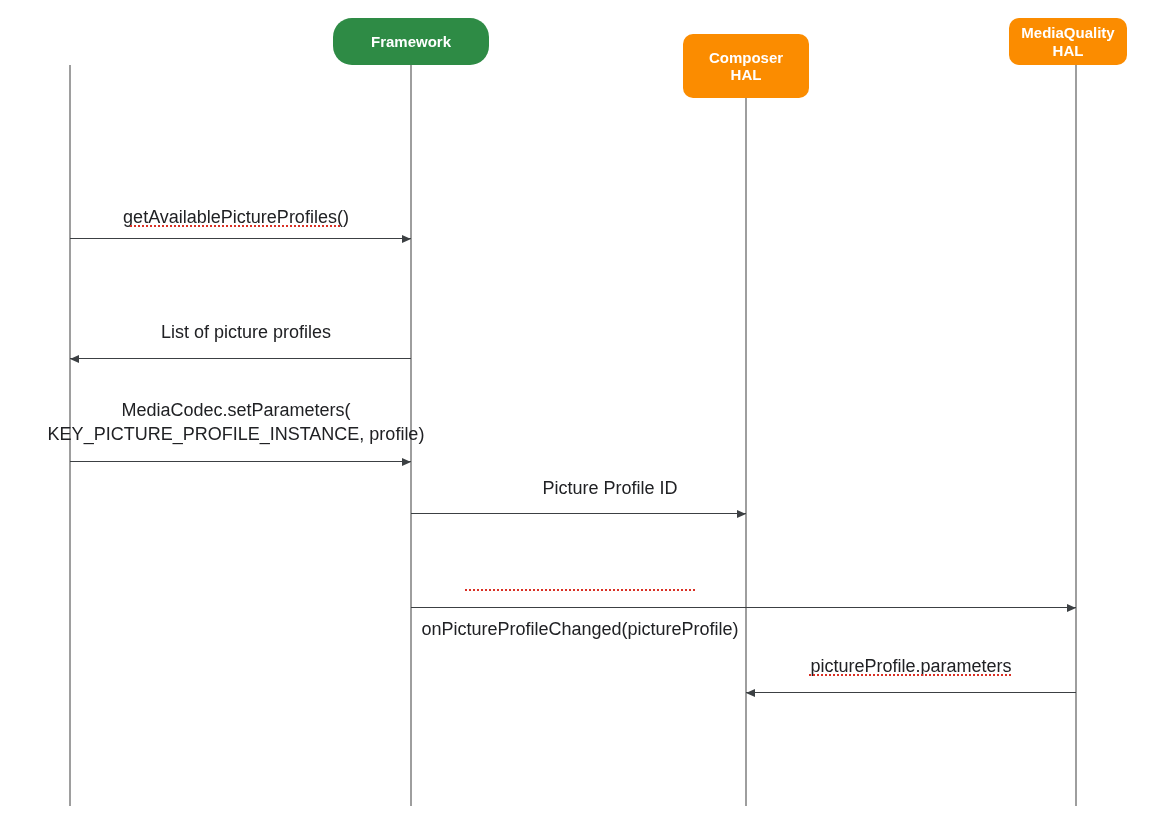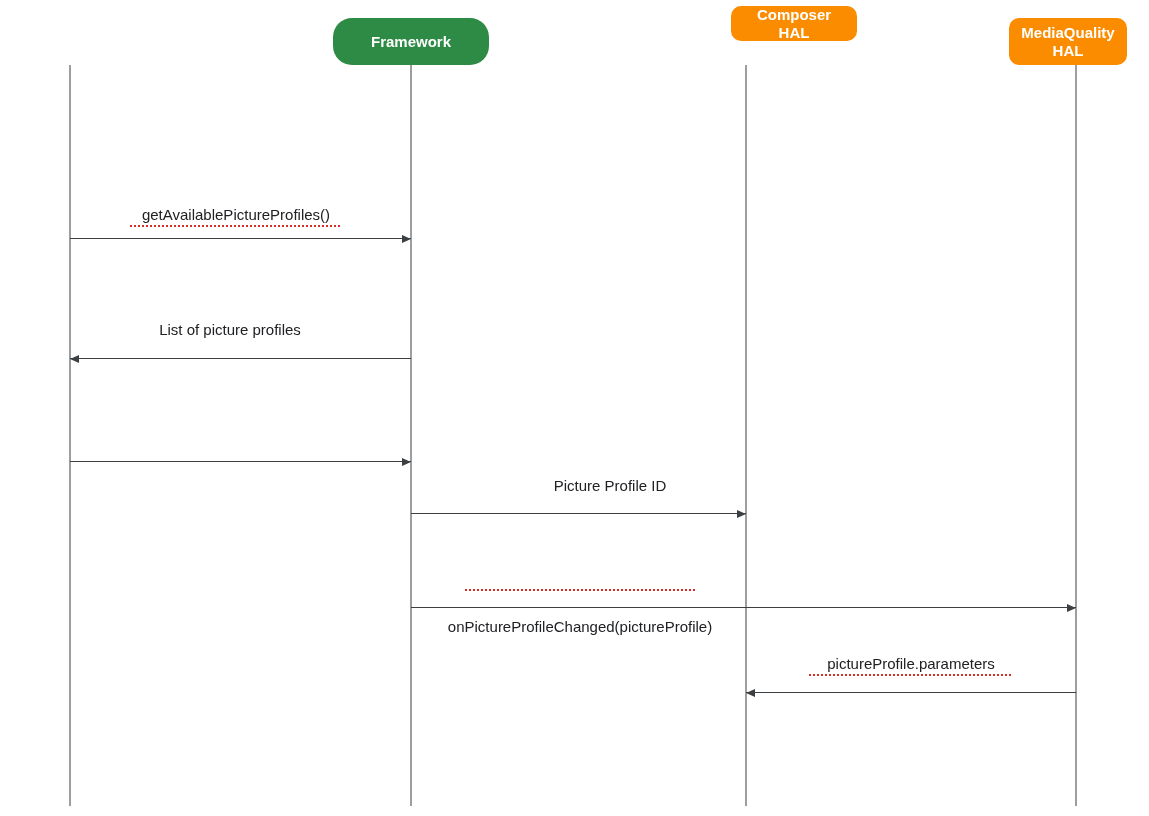--- a/index.html
+++ b/index.html
@@ -32,21 +32,21 @@
     padding: 4px 8px;
     white-space: pre-line;
   }
   .lifeline {
     position: absolute;
     width: 2px;
     background: #9e9e9e;
   }
   .msg-label {
     position: absolute;
-    font-size: 15px;
+    font-size: 18px;
     color: #202124;
     text-align: center;
     line-height: 1.35;
     white-space: pre-line;
     transform: translateX(-50%);
   }
   .arrow-line {
     position: absolute;
     height: 1px;
     background: #3c4043;
@@ -77,32 +77,34 @@
     <div class="lifeline" style="left: 69px; top: 65px; height: 741px;"></div>
     <div class="lifeline" style="left: 410px; top: 65px; height: 741px;"></div>
     <div class="lifeline" style="left: 745px; top: 65px; height: 741px;"></div>
     <div class="lifeline" style="left: 1075px; top: 65px; height: 741px;"></div>
     <div class="arrow-line" style="left: 70px; top: 238px; width: 341px;"></div>
     <div class="arrow-head right" style="top: 234.5px; left: 402px;"></div>
     <div class="msg-label" style="left: 236px; top: 205px;">getAvailablePictureProfiles()</div>
     <div class="spell" style="left: 130.29px; top: 225px; width: 211.42px;"></div>
     <div class="arrow-line" style="left: 70px; top: 358px; width: 341px;"></div>
     <div class="arrow-head left" style="top: 354.5px; left: 70px;"></div>
-    <div class="msg-label" style="left: 230px; top: 320px;">List of picture profiles</div>
+    <div class="msg-label" style="left: 246px; top: 320px;">List of picture profiles</div>
     <div class="arrow-line" style="left: 70px; top: 461px; width: 341px;"></div>
     <div class="arrow-head right" style="top: 457.5px; left: 402px;"></div>
+    <div class="msg-label" style="left: 236px; top: 398px;">MediaCodec.setParameters(
+KEY_PICTURE_PROFILE_INSTANCE, profile)</div>
     <div class="arrow-line" style="left: 411px; top: 513px; width: 335px;"></div>
     <div class="arrow-head right" style="top: 509.5px; left: 737px;"></div>
     <div class="msg-label" style="left: 610px; top: 476px;">Picture Profile ID</div>
     <div class="arrow-line" style="left: 411px; top: 607px; width: 665px;"></div>
     <div class="arrow-head right" style="top: 603.5px; left: 1067px;"></div>
     <div class="msg-label" style="left: 580px; top: 569px; margin-top: 48px;">onPictureProfileChanged(pictureProfile)</div>
     <div class="spell" style="left: 465px; top: 589px; width: 230px;"></div>
     <div class="arrow-line" style="left: 746px; top: 692px; width: 330px;"></div>
     <div class="arrow-head left" style="top: 688.5px; left: 746px;"></div>
     <div class="msg-label" style="left: 911px; top: 654px;">pictureProfile.parameters</div>
     <div class="spell" style="left: 808.7px; top: 674px; width: 204.6px;"></div>
     <div class="participant" style="left: 333px; top: 18px; width: 156px; height: 47px; background: rgb(46, 139, 69); color: rgb(255, 255, 255); border-radius: 19px;">Framework</div>
-    <div class="participant" style="left: 683px; top: 6px; width: 126px; height: 35px; background: rgb(251, 140, 0); color: rgb(255, 255, 255); margin-left: 48px;">Composer
+    <div class="participant" style="left: 683px; top: 34px; width: 126px; height: 64px; background: rgb(251, 140, 0); color: rgb(255, 255, 255);">Composer
 HAL</div>
     <div class="participant" style="left: 1009px; top: 18px; width: 118px; height: 47px; background: rgb(251, 140, 0); color: rgb(255, 255, 255);">MediaQuality
 HAL</div>
   </div>
 
 </body></html>

